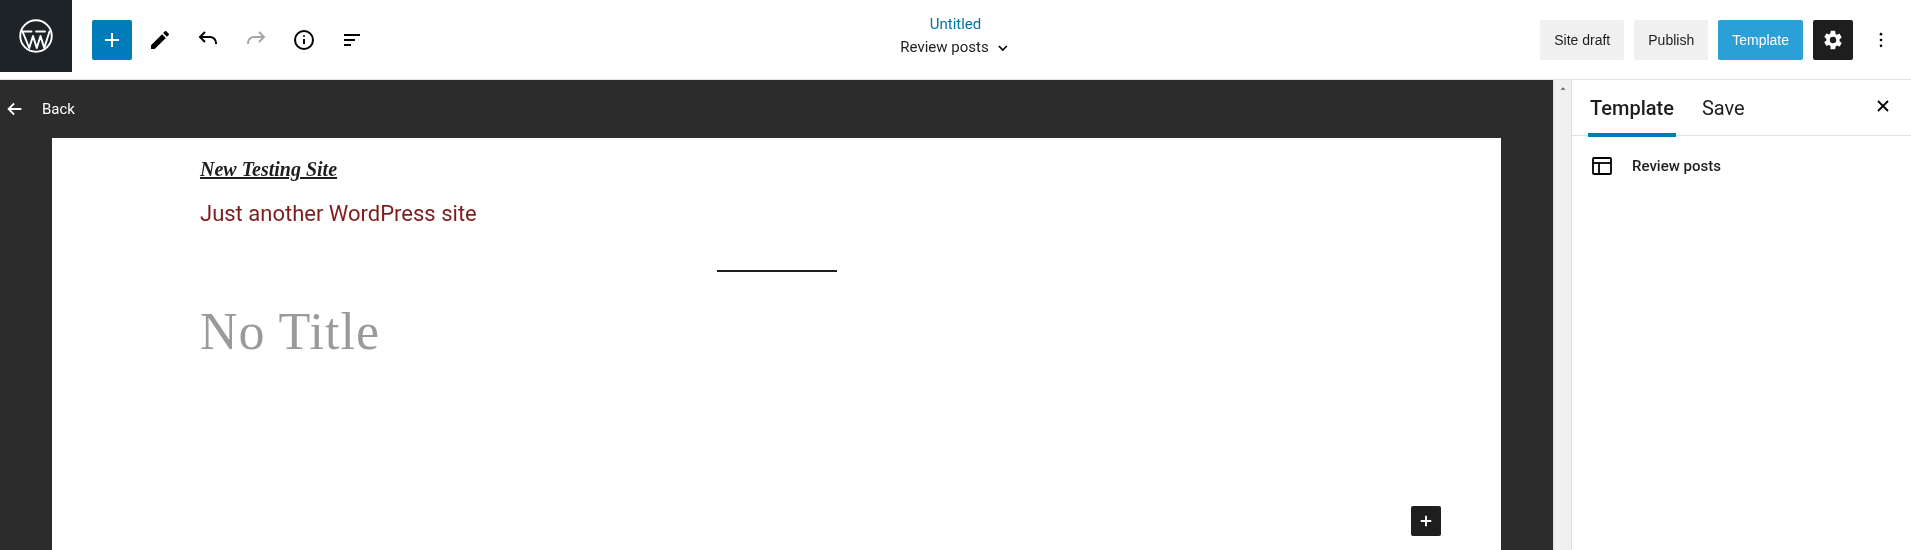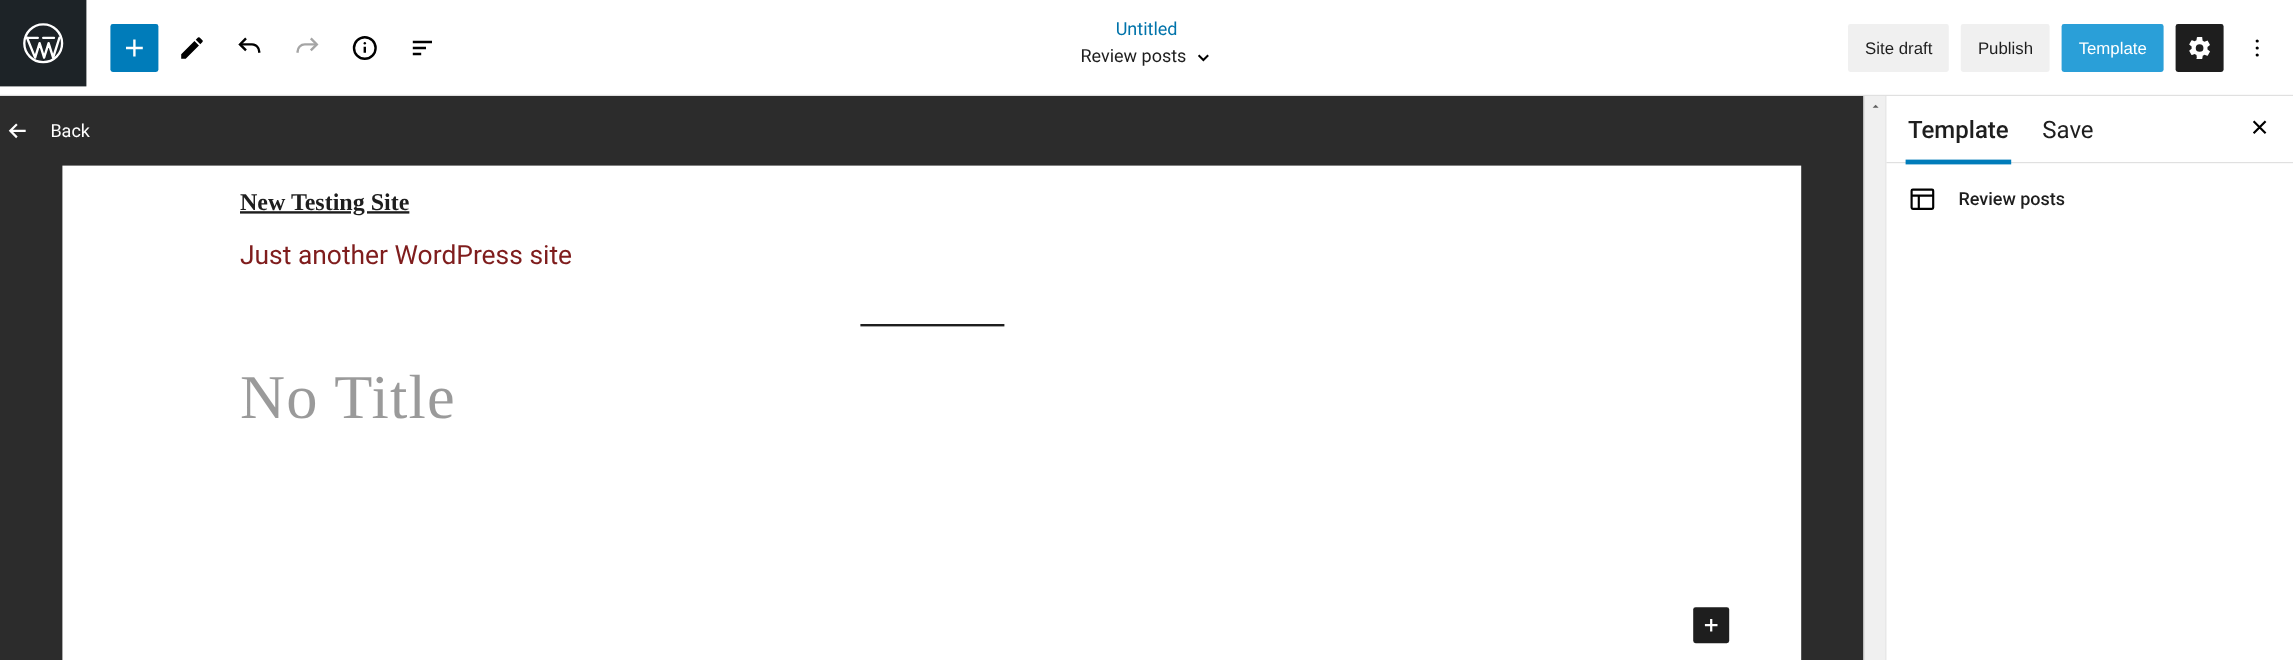--- a/index.html
+++ b/index.html
@@ -141,20 +141,21 @@
     background: #fff;
     padding: 20px 0 0 0;
   }
   .canvas-inner {
     padding-left: 148px;
     padding-right: 148px;
     position: relative;
     height: 100%;
   }
   .site-title {
+    font-style: italic;
     font-weight: 700;
     font-size: 20px;
     text-decoration: underline;
     color: #1e1e1e;
     font-family: Georgia, "Times New Roman", serif;
   }
   .site-tagline {
     margin-top: 20px;
     font-size: 22px;
     color: #7f1d1d;

